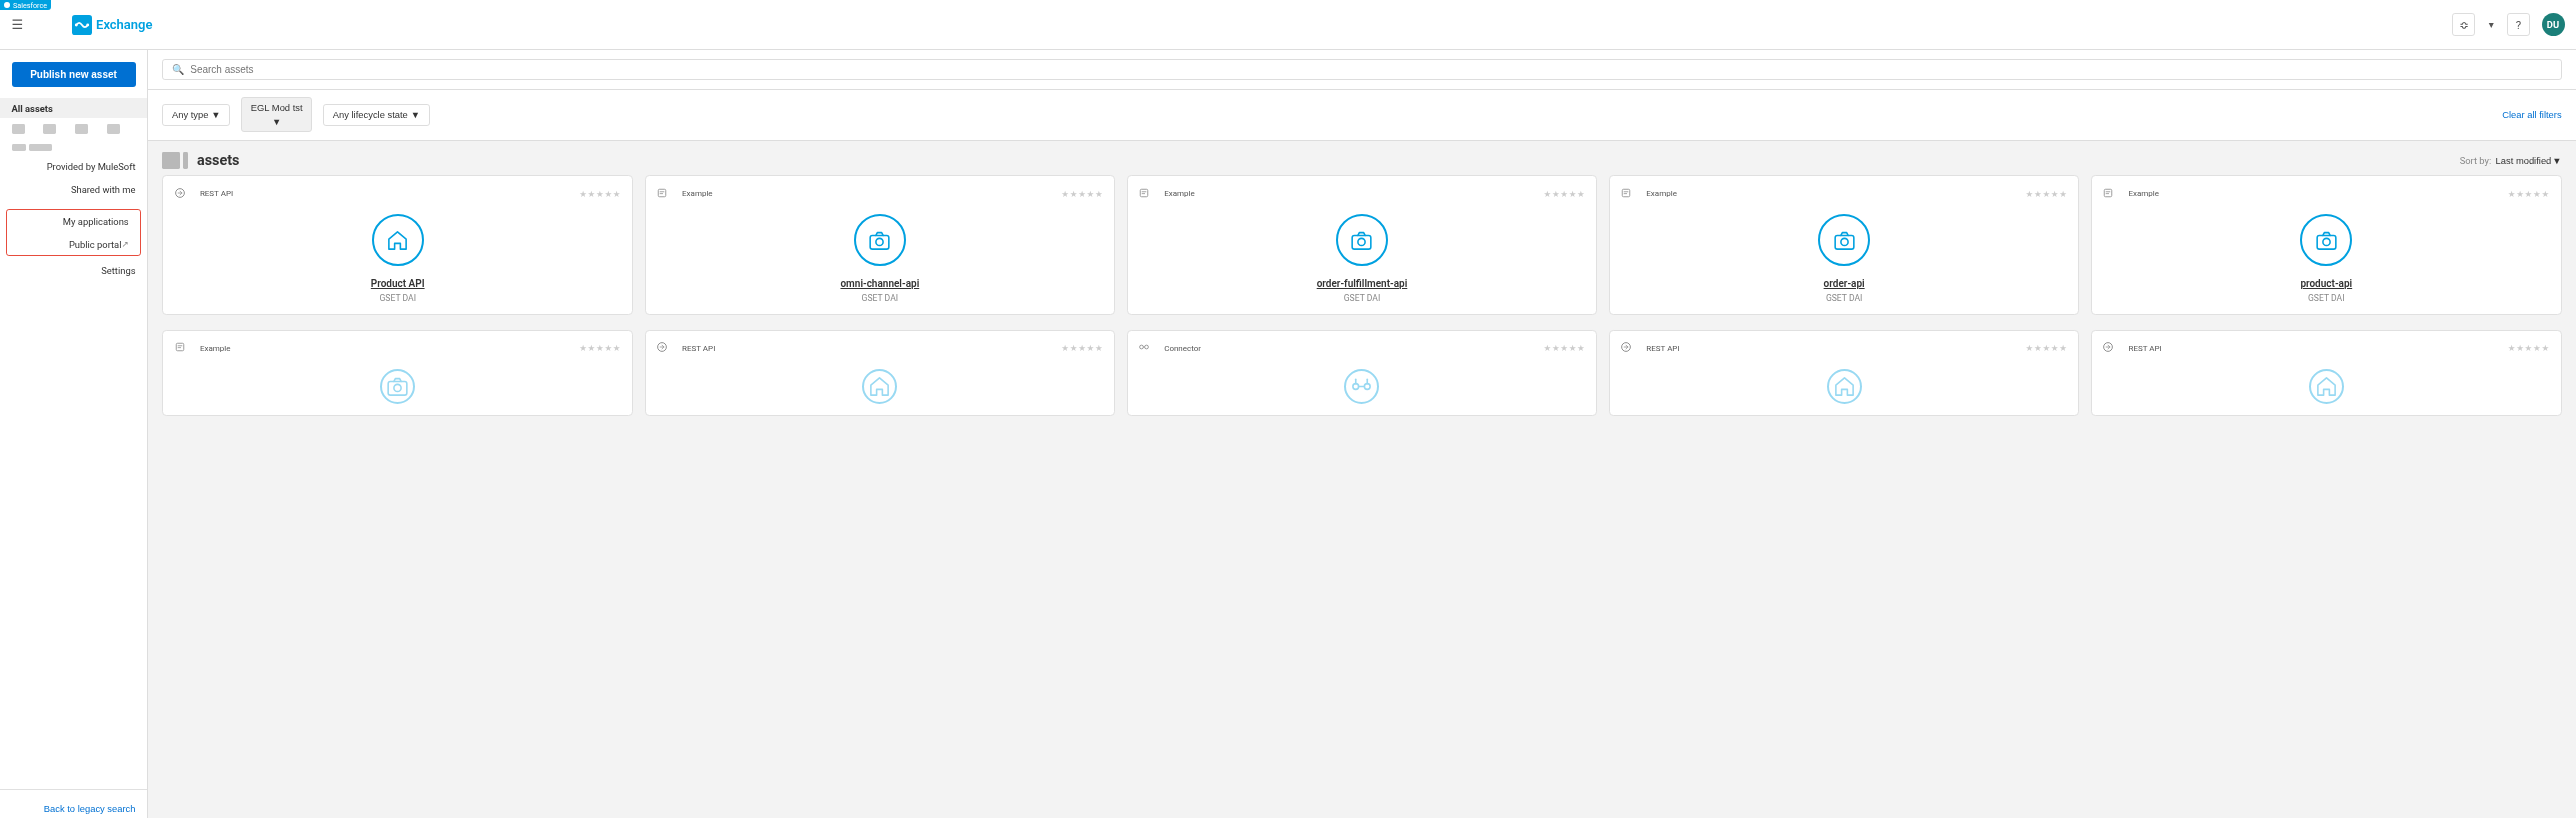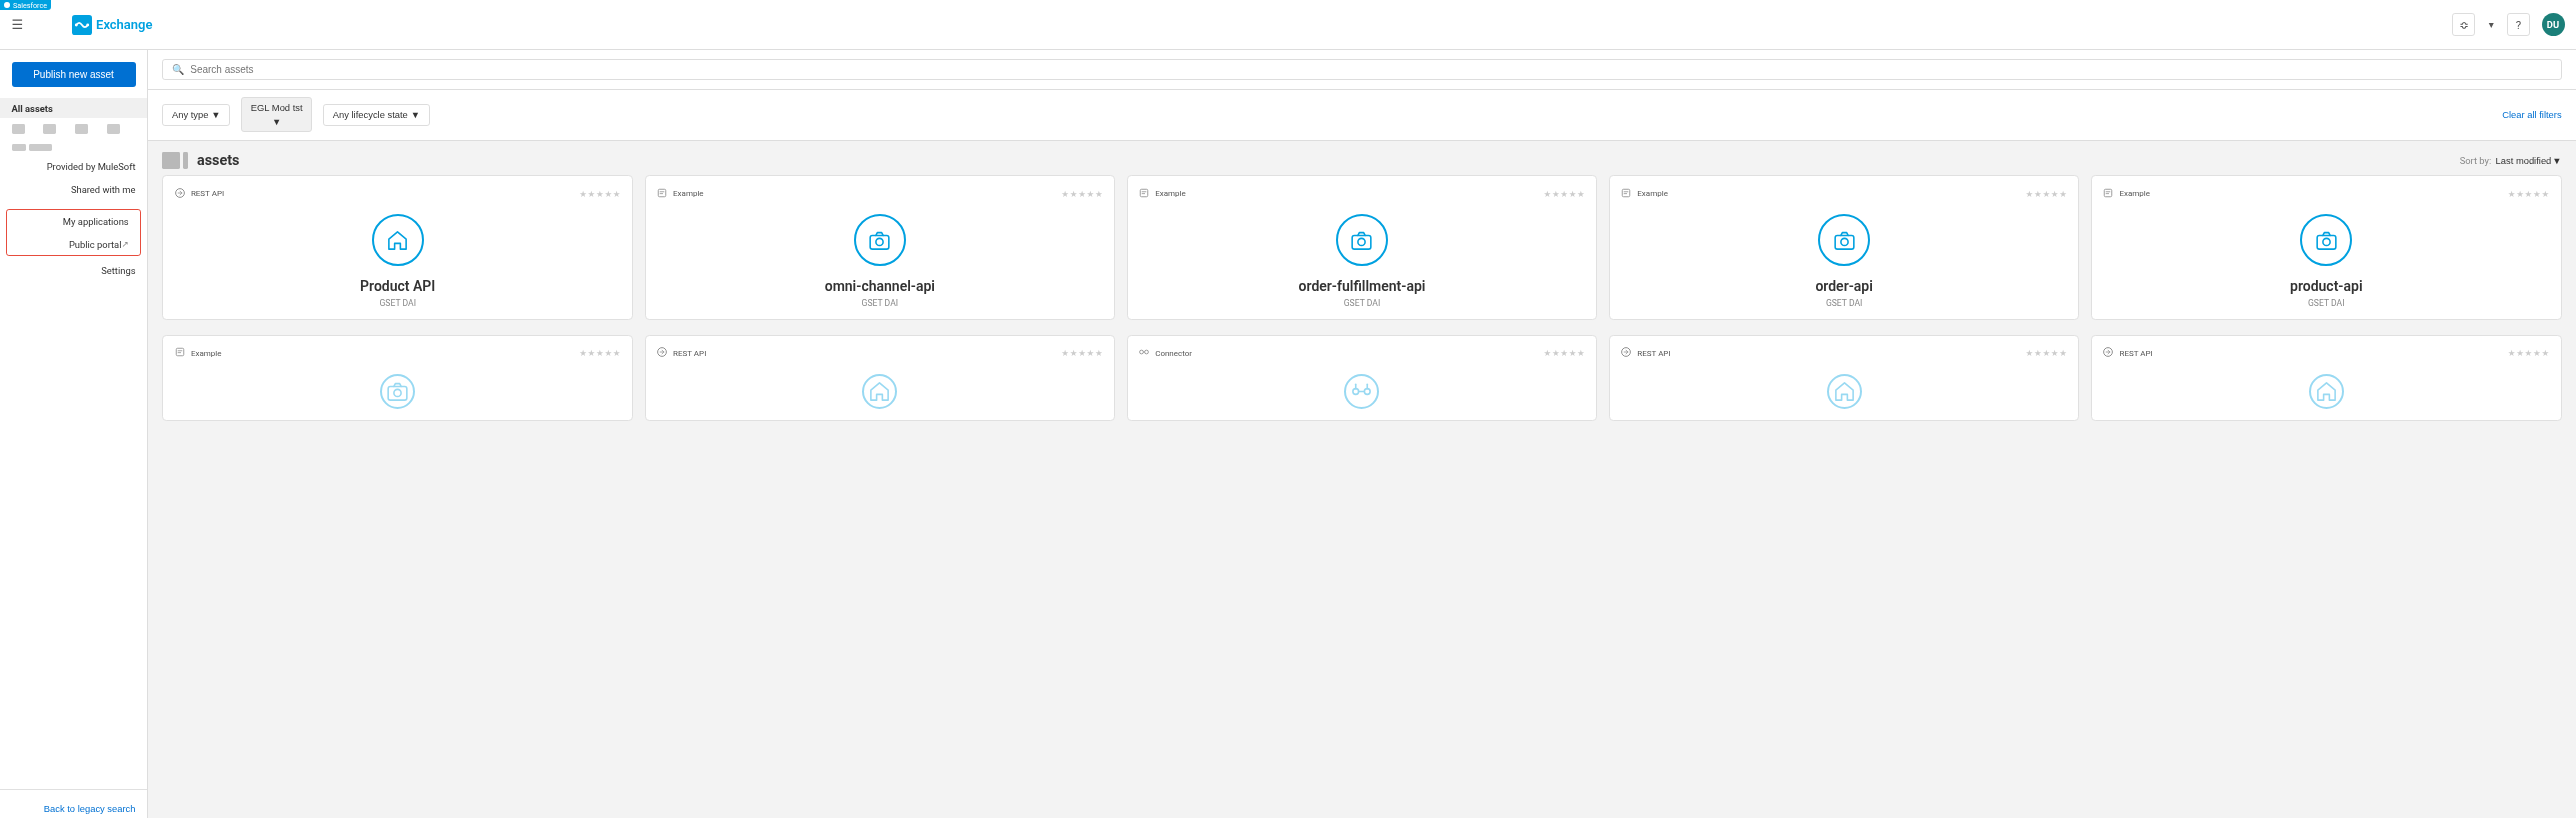--- a/index.html
+++ b/index.html
@@ -25,21 +25,21 @@
     
     .layout { display: flex; height: calc(100vh - 35px); }
 
     
     .sidebar {
       width: 148px; min-width: 148px; background: #fff; border-right: 0.7px solid #ddd;
       display: flex; flex-direction: column; padding: 11.5px 0;
     }
     .sidebar-publish-btn {
       margin: 0 11.5px 11.5px; background: #0070d2; color: #fff; border: none;
-      border-radius: 2.9px; padding: 7.2px 11.5px; font-size: 10px; font-weight: 400;
+      border-radius: 2.9px; padding: 7.2px 11.5px; font-size: 10px; font-weight: 700;
       cursor: pointer; text-align: center;
     }
     .sidebar-section-label {
       font-size: 9.4px; font-weight: 700; color: #333; padding: 4.3px 11.5px;
       background: #f0f0f0;
     }
     .sidebar-item {
       padding: 5.8px 11.5px; font-size: 9.4px; color: #333; cursor: pointer;
       display: flex; align-items: center; justify-content: flex-end;
     }
@@ -117,41 +117,42 @@
       background: #fff; border: 0.7px solid #e0e0e0; border-radius: 4.3px;
       padding: 11.5px; display: flex; flex-direction: column; align-items: flex-start;
       cursor: pointer; transition: box-shadow 0.2s;
     }
 
     .card-header {
       display: flex; align-items: center; justify-content: space-between;
       width: 100%; margin-bottom: 8.6px;
     }
     .card-type-badge {
-      display: flex; align-items: center; gap: 6px;
+      display: flex; align-items: center; gap: 15px;
       font-size: 8px; color: #555;
     }
     .card-type-icon { font-size: 8.6px; color: #888; }
     .card-stars { display: flex; gap: 0.7px; }
     .star { font-size: 8.6px; color: #ccc; }
 
     .card-icon-wrapper {
       width: 100%; display: flex; justify-content: center; align-items: center;
       margin: 5.8px 0 11.5px;
     }
     .card-icon-circle {
       width: 52px; height: 52px; border-radius: 50%;
       border: 2.2px solid #00a1e0; display: flex; align-items: center; justify-content: center;
       background: #fff;
     }
     .card-icon-circle svg { width: 23px; height: 23px; }
 
     .card-name {
-      font-size: 14px; font-weight: 600; color: #333; text-align: center; width: 100%;
+      font-size: 10px; font-weight: 600; color: #333; text-align: center; width: 100%;
       margin-bottom: 4.3px;
+      text-decoration: underline;
     }
     .card-org {
       font-size: 8.6px; color: #888; text-align: center; width: 100%;
     }
     .asset-card-partial {
       background: #fff; border: 0.7px solid #e0e0e0; border-radius: 4.3px;
       padding: 11.5px; display: flex; flex-direction: column; align-items: flex-start;
       cursor: pointer; min-height: 43px;
     }
   </style>

